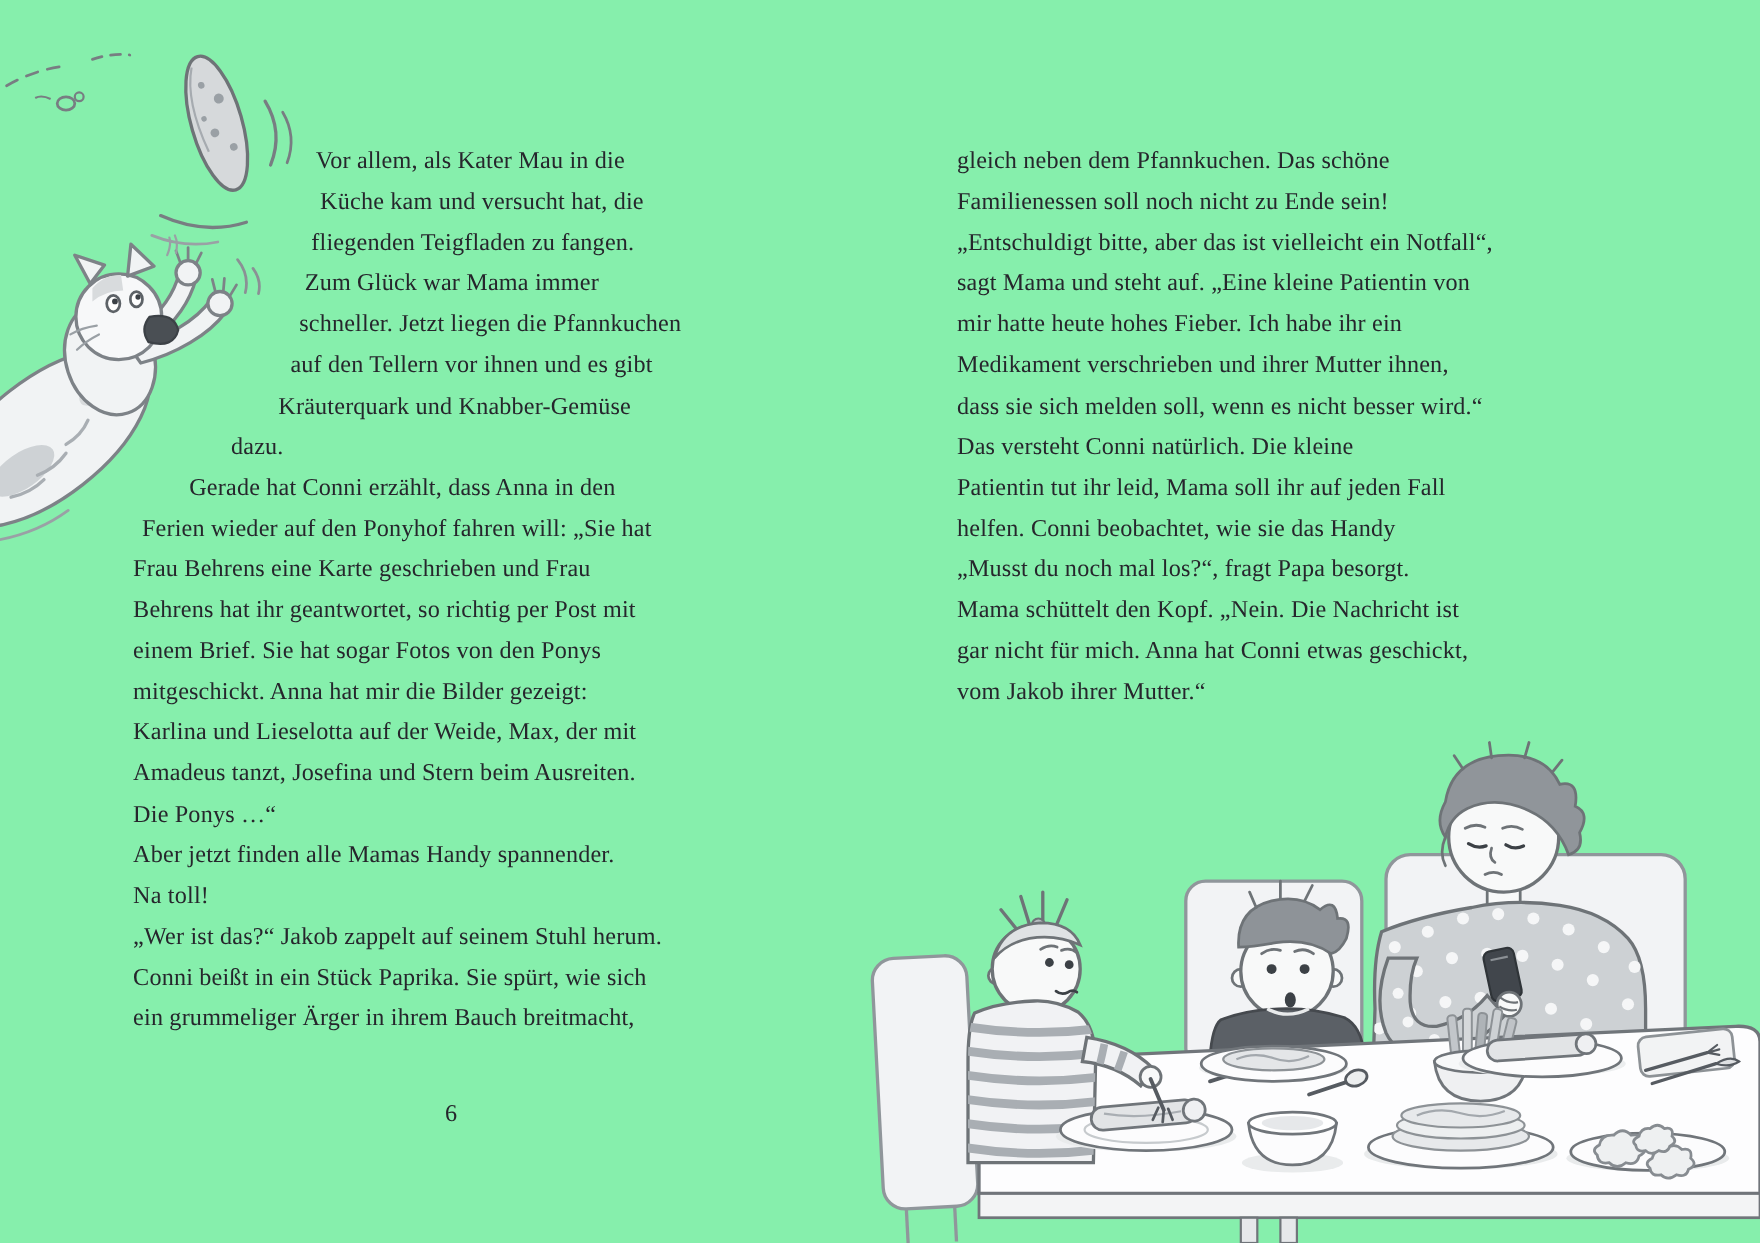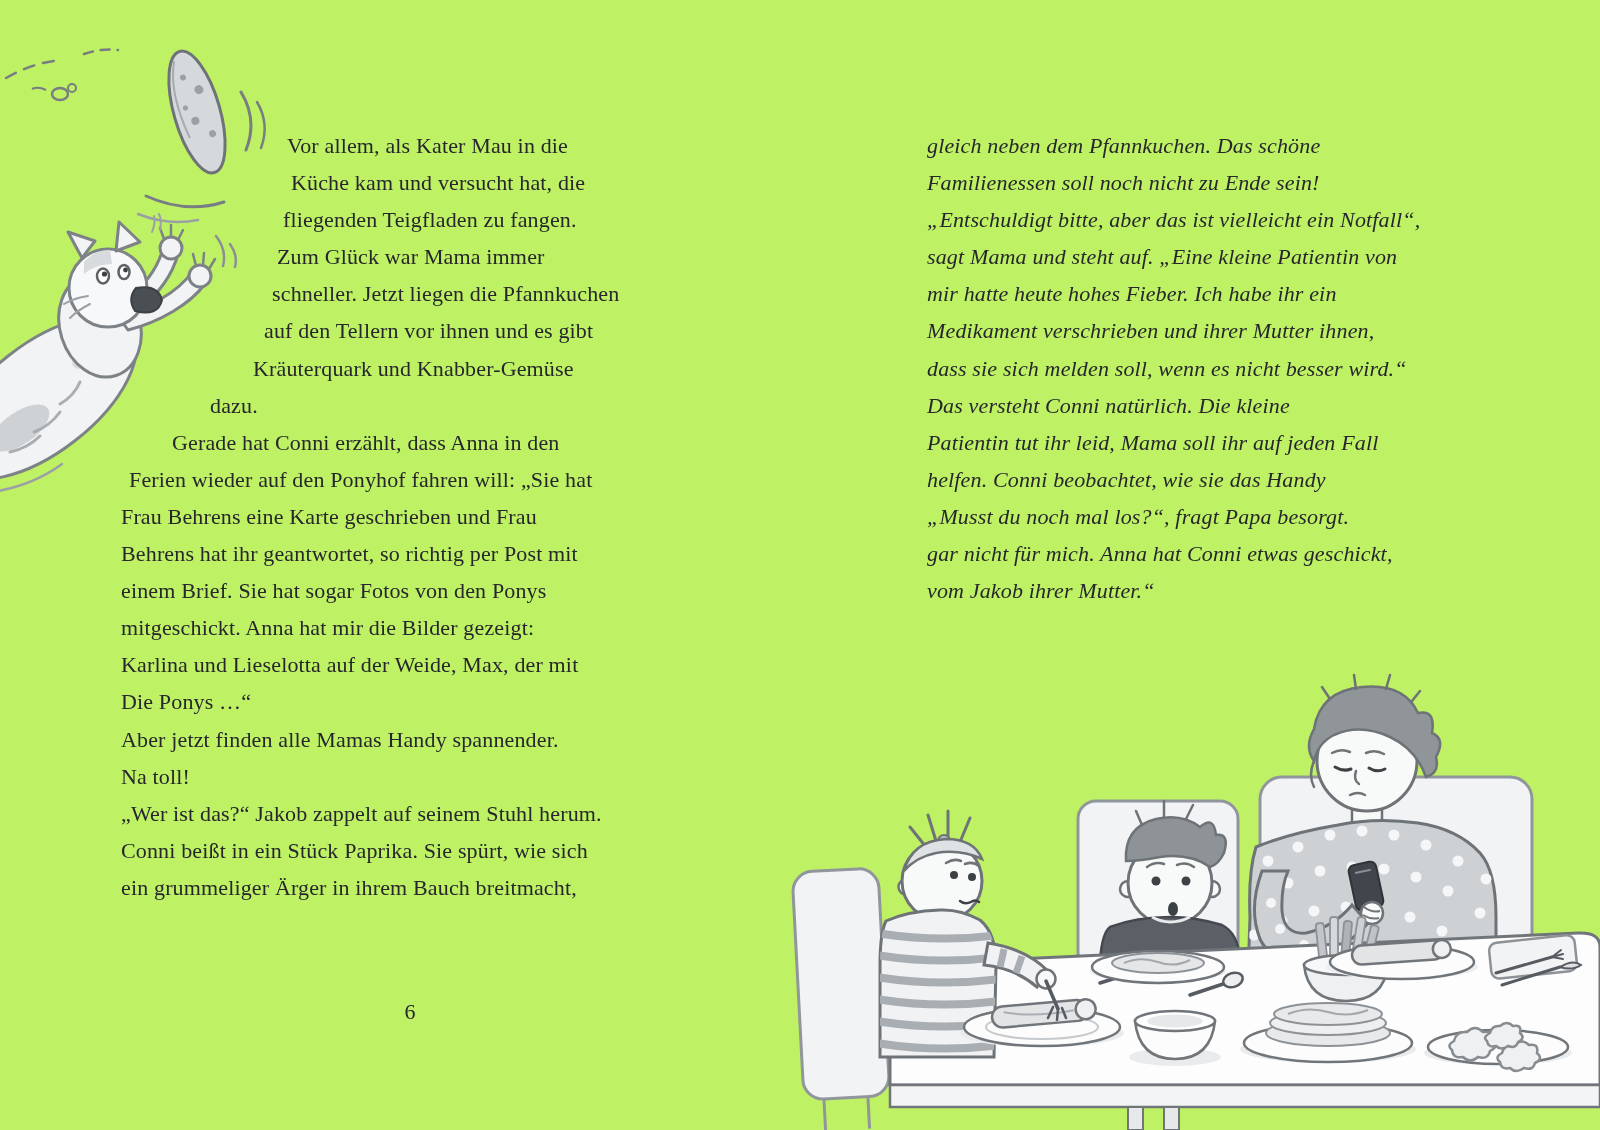--- a/index.html
+++ b/index.html
@@ -1,24 +1,24 @@
 <!DOCTYPE html>
 <html><head>
 <meta charset="utf-8">
 <style>
   html,body{margin:0;padding:0;}
   body{
     width:1600px;height:1130px;background:#ffffff;
     font-family:"Liberation Serif","DejaVu Serif",serif;
     color:#26262c;
   }
-  .spread{position:relative;width:1600px;height:1130px;overflow:hidden;background:#bef264;}
+  .spread{position:relative;width:1600px;height:1130px;overflow:hidden;background:#86efac;}
   .page{position:absolute;top:127px;font-size:22px;line-height:37.1px;}
   .page-left{left:121px;width:578px;}
-  .page-right{left:927px;width:585px;font-style:italic;}
+  .page-right{left:870px;width:585px;}
   .ln{height:37.1px;white-space:nowrap;padding-left:var(--ind,0px);letter-spacing:0.15px;}
   .page-number{
     position:absolute;left:121px;top:993px;width:578px;
     text-align:center;font-size:22px;line-height:37px;
   }
   .cat-illo{position:absolute;left:0;top:0;}
   .family-illo{position:absolute;left:790px;top:665px;}
 </style>
 </head>
 <body>
@@ -88,20 +88,21 @@
     <div class="ln" style="--ind:143px">auf den Tellern vor ihnen und es gibt</div>
     <div class="ln" style="--ind:132px">Kräuterquark und Knabber-Gemüse</div>
     <div class="ln" style="--ind:89px">dazu.</div>
     <div class="ln" style="--ind:51px">Gerade hat Conni erzählt, dass Anna in den</div>
     <div class="ln" style="--ind:8px">Ferien wieder auf den Ponyhof fahren will: „Sie hat</div>
     <div class="ln">Frau Behrens eine Karte geschrieben und Frau</div>
     <div class="ln">Behrens hat ihr geantwortet, so richtig per Post mit</div>
     <div class="ln">einem Brief. Sie hat sogar Fotos von den Ponys</div>
     <div class="ln">mitgeschickt. Anna hat mir die Bilder gezeigt:</div>
     <div class="ln">Karlina und Lieselotta auf der Weide, Max, der mit</div>
+    <div class="ln">Amadeus tanzt, Josefina und Stern beim Ausreiten.</div>
     <div class="ln">Die Ponys …“</div>
     <div class="ln">Aber jetzt finden alle Mamas Handy spannender.</div>
     <div class="ln">Na toll!</div>
     <div class="ln">„Wer ist das?“ Jakob zappelt auf seinem Stuhl herum.</div>
     <div class="ln">Conni beißt in ein Stück Paprika. Sie spürt, wie sich</div>
     <div class="ln">ein grummeliger Ärger in ihrem Bauch breitmacht,</div>
   </div>
 
   <div class="page-number">6</div>
 
@@ -110,20 +111,21 @@
     <div class="ln">Familienessen soll noch nicht zu Ende sein!</div>
     <div class="ln">„Entschuldigt bitte, aber das ist vielleicht ein Notfall“,</div>
     <div class="ln">sagt Mama und steht auf. „Eine kleine Patientin von</div>
     <div class="ln">mir hatte heute hohes Fieber. Ich habe ihr ein</div>
     <div class="ln">Medikament verschrieben und ihrer Mutter ihnen,</div>
     <div class="ln">dass sie sich melden soll, wenn es nicht besser wird.“</div>
     <div class="ln">Das versteht Conni natürlich. Die kleine</div>
     <div class="ln">Patientin tut ihr leid, Mama soll ihr auf jeden Fall</div>
     <div class="ln">helfen. Conni beobachtet, wie sie das Handy</div>
     <div class="ln">„Musst du noch mal los?“, fragt Papa besorgt.</div>
+    <div class="ln">Mama schüttelt den Kopf. „Nein. Die Nachricht ist</div>
     <div class="ln">gar nicht für mich. Anna hat Conni etwas geschickt,</div>
     <div class="ln">vom Jakob ihrer Mutter.“</div>
   </div>
 
   <svg class="family-illo" width="810" height="465" viewBox="0 0 810 465" role="img" aria-label="Familie am Esstisch, Mama schaut auf ihr Handy">
     <defs>
       <clipPath id="momClip">
         <path d="M466 182 Q 458 208 460 252 L 458 312 L 706 312 L 706 252 Q 706 206 690 188 Q 668 164 628 158 Q 586 152 548 160 Q 500 168 466 182 Z"></path>
       </clipPath>
       <clipPath id="girlClip">

